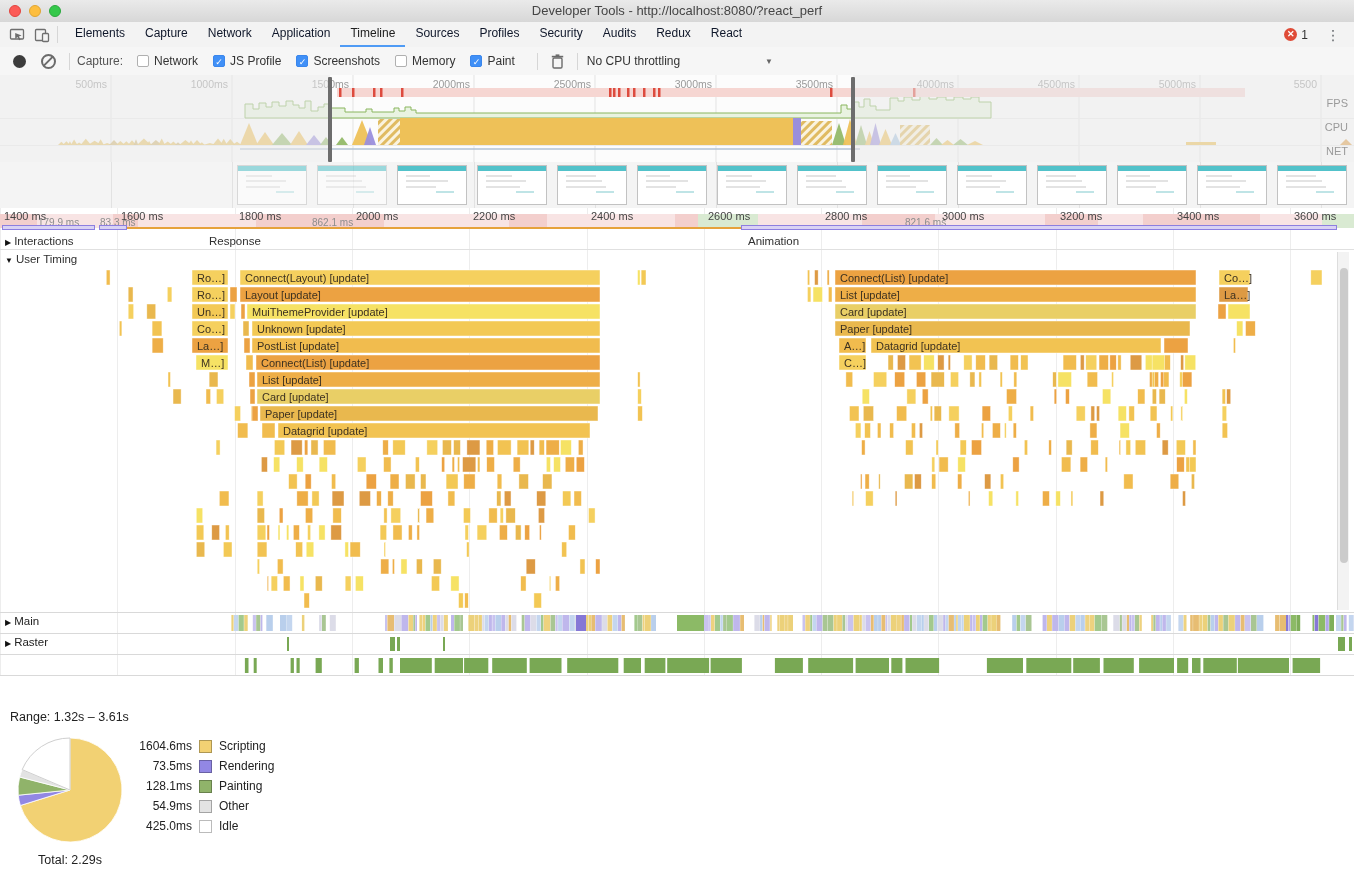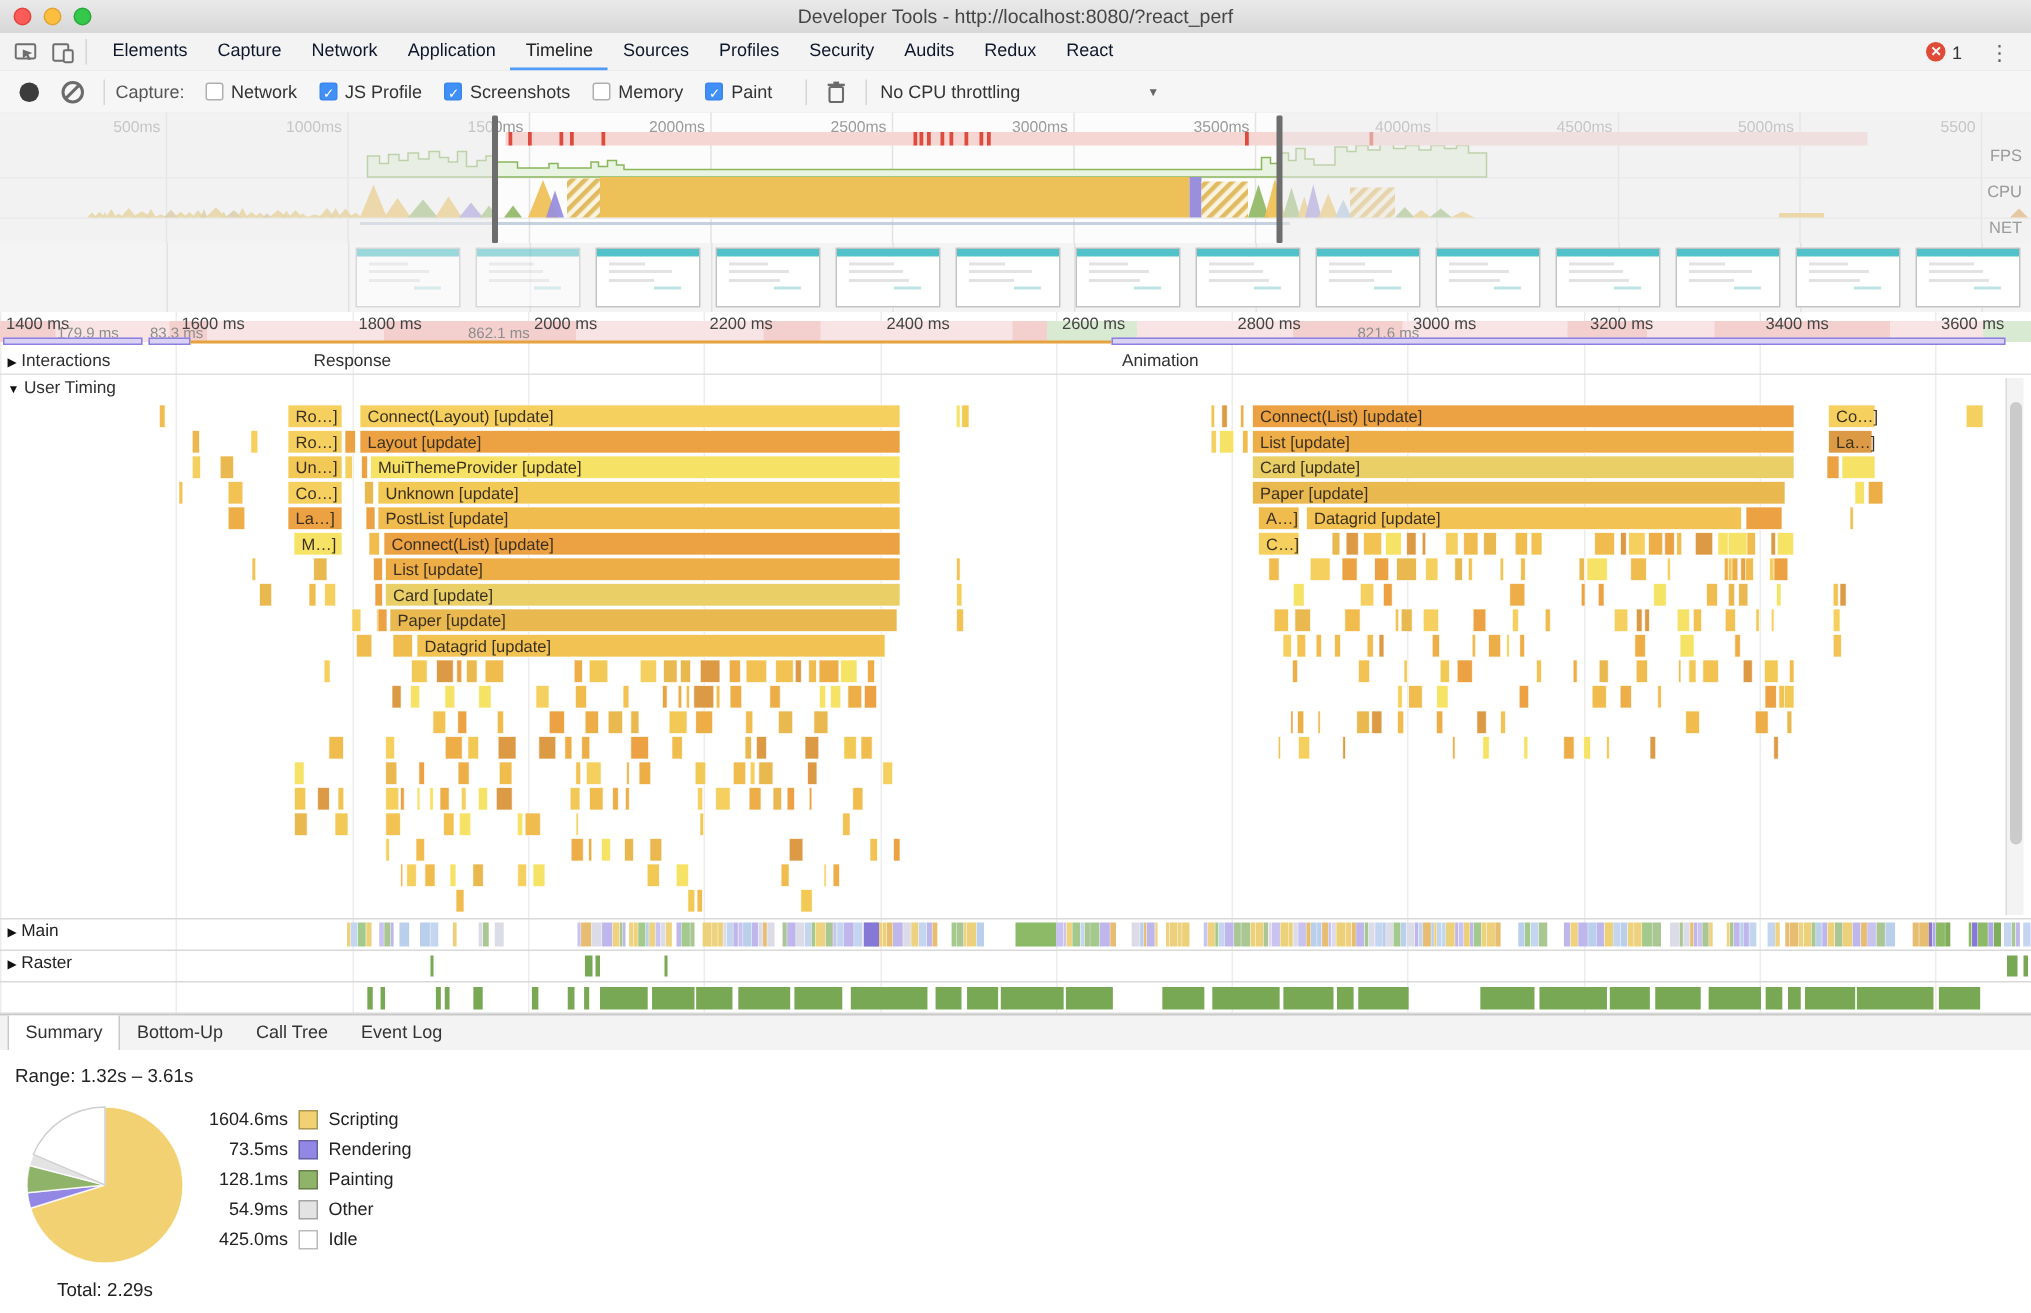--- a/index.html
+++ b/index.html
@@ -1072,26 +1072,20 @@
         <rect x="1192.0" y="46" width="8.5" height="15" fill="#79a854"></rect>
         <rect x="1203.3" y="46" width="33.5" height="15" fill="#79a854"></rect>
         <rect x="1237.9" y="46" width="51.1" height="15" fill="#79a854"></rect>
         <rect x="1292.6" y="46" width="27.5" height="15" fill="#79a854"></rect>
       </svg>
     <span class="trlabel" style="top:407px"><span class="tri">▶</span><span id="lblMain">Main</span></span>
     <span class="trlabel" style="top:428px"><span class="tri">▶</span><span id="lblRaster">Raster</span></span>
     <span class="trlabel" style="top:471px"><span class="tri">▶</span><span id="lblGPU">GPU</span></span>
   </div>
 
-  <div class="bbar" id="bottomtabs">
-      <div class="btab active">Summary</div>
-      <div class="btab">Bottom-Up</div>
-      <div class="btab">Call Tree</div>
-      <div class="btab">Event Log</div>
-    </div>
 
   <div class="summary">
     <div class="range">Range: 1.32s – 3.61s</div>
     <svg id="pie" width="112" height="112">
         <path d="M 56 56 L 56.00 4.00 A 52 52 0 1 1 6.36 71.48 Z" fill="#f2d173" stroke="rgba(255,255,255,0.8)" stroke-width="1"></path>
         <path d="M 56 56 L 6.36 71.48 A 52 52 0 0 1 4.26 61.20 Z" fill="#9287e4" stroke="rgba(255,255,255,0.8)" stroke-width="1"></path>
         <path d="M 56 56 L 4.26 61.20 A 52 52 0 0 1 5.64 43.04 Z" fill="#90b36a" stroke="rgba(255,255,255,0.8)" stroke-width="1"></path>
         <path d="M 56 56 L 5.64 43.04 A 52 52 0 0 1 8.16 35.62 Z" fill="#e3e3e3" stroke="rgba(255,255,255,0.8)" stroke-width="1"></path>
         <path d="M 56 56 L 8.16 35.62 A 52 52 0 0 1 56.00 4.00 Z" fill="#ffffff" stroke="#cfcfcf" stroke-width="1"></path>
       </svg>

